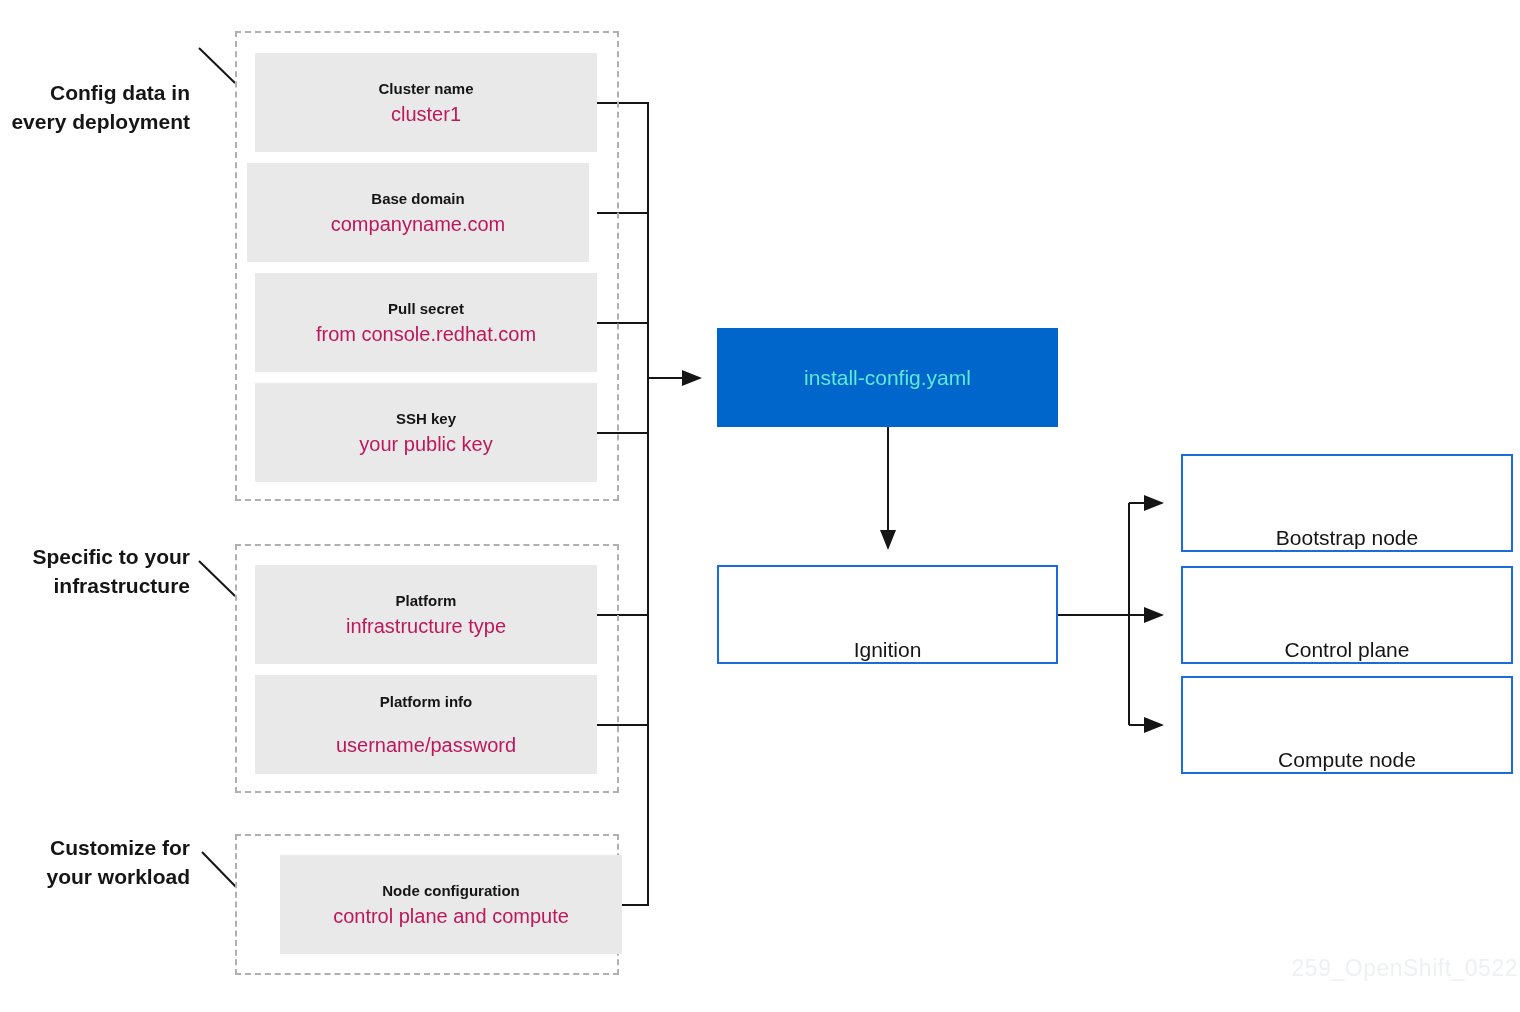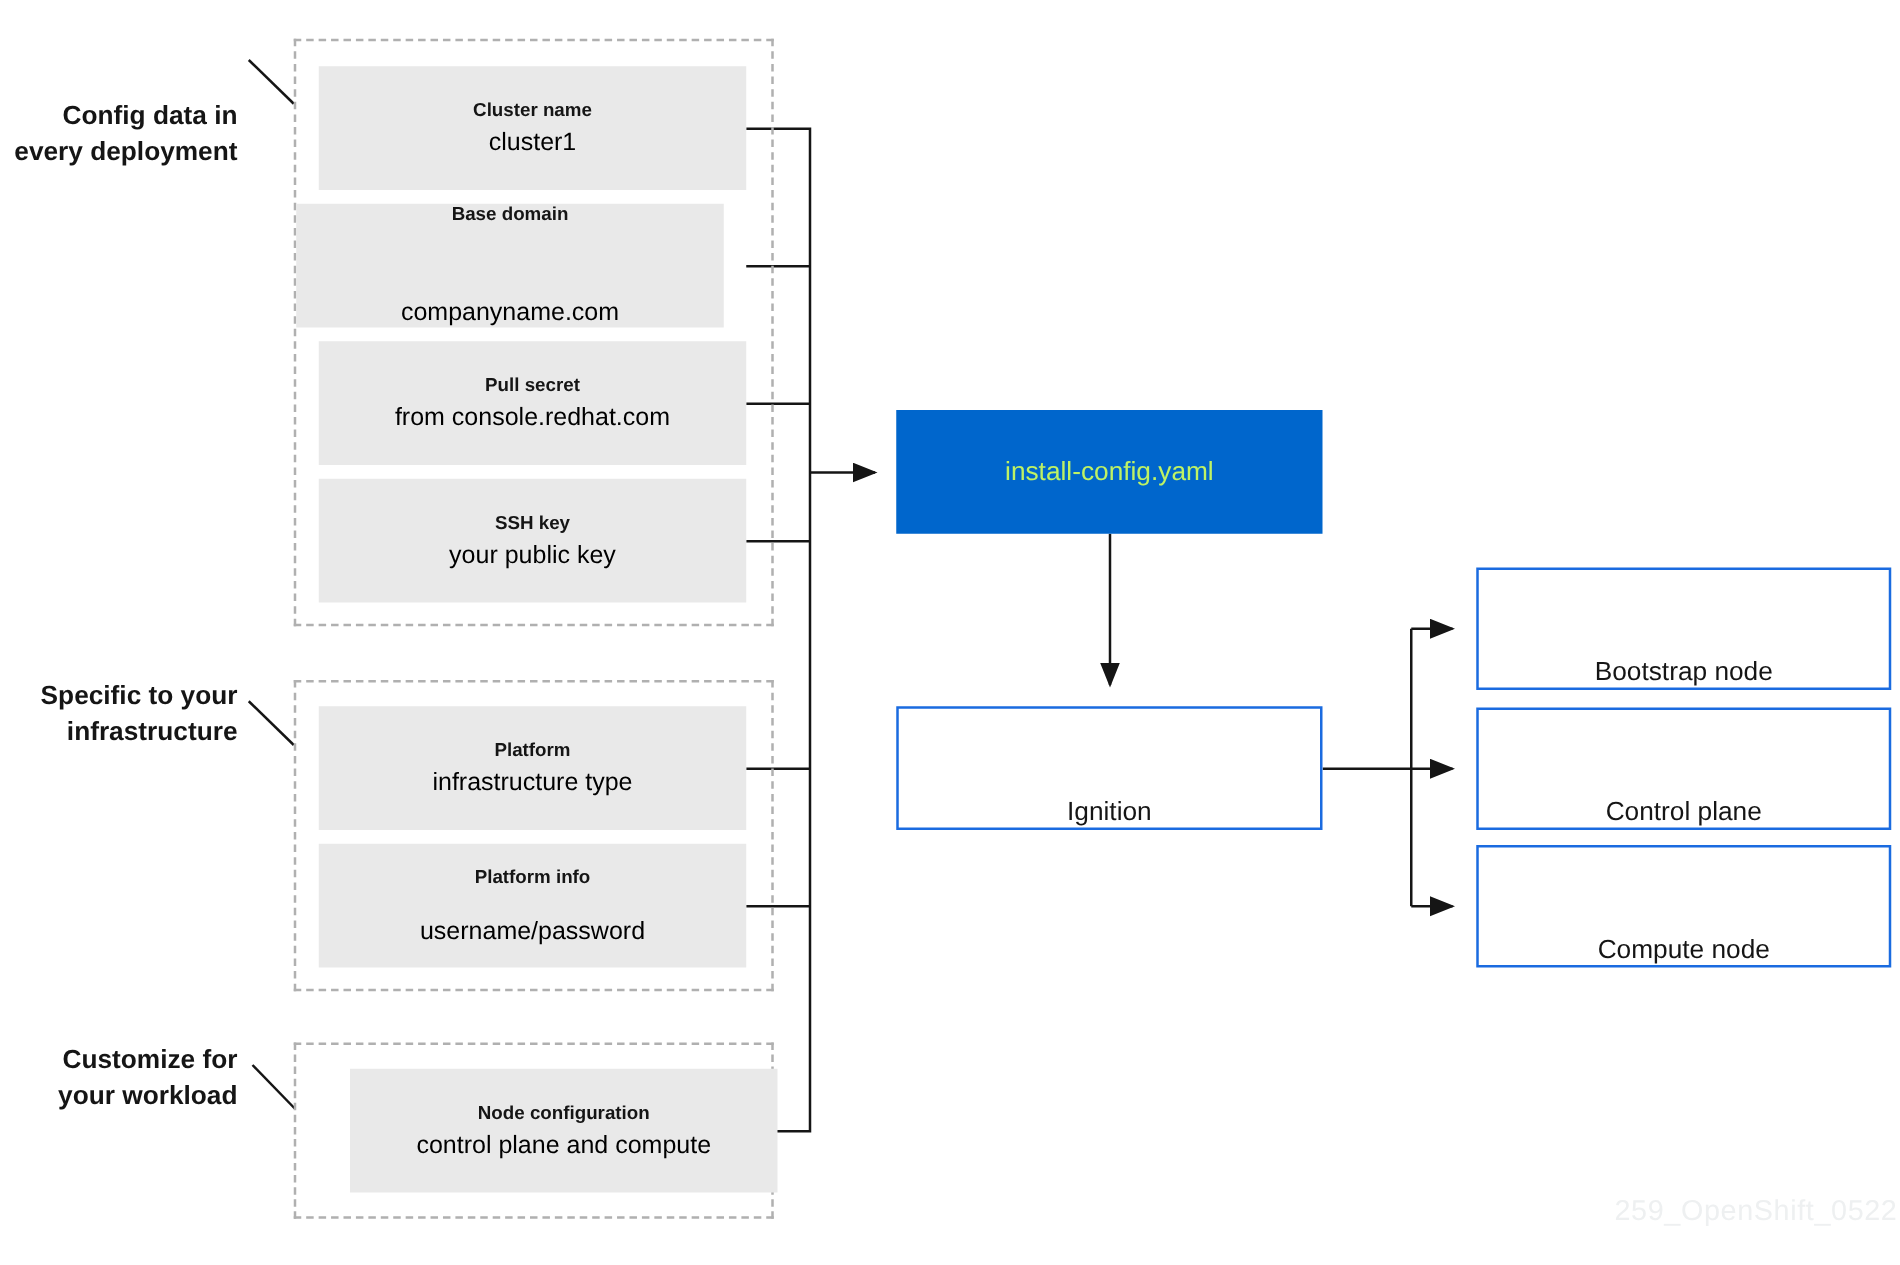--- a/index.html
+++ b/index.html
@@ -51,30 +51,30 @@
     text-align: center;
   }
   .item .title {
     font-size: 15px;
     font-weight: bold;
     color: #151515;
   }
   .item .subtitle {
     font-size: 20px;
     font-weight: normal;
-    color: #000000;
+    color: #be185d;
   }
   .blue-box {
     position: absolute;
     left: 717px;
     top: 328px;
     width: 341px;
     height: 99px;
     background: #0066cc;
-    color: #bef264;
+    color: #5eead4;
     font-size: 21px;
     display: flex;
     align-items: center;
     justify-content: center;
   }
   .outline-box {
     position: absolute;
     background: #ffffff;
     border: 2px solid #1a6be0;
     box-sizing: border-box;
@@ -157,21 +157,21 @@
   <div class="annotation" style="top:833px;">
     <div>Customize for</div>
     <div>your workload</div>
   </div>
 
   <div class="group" style="left:235px; top:31px; width:384px; height:470px;"></div>
   <div class="item" style="left:255px; top:53px;">
     <div class="title">Cluster name</div>
     <div class="subtitle">cluster1</div>
   </div>
-  <div class="item" style="left:237px; top:163px;justify-content:space-between;">
+  <div class="item" style="left:247px; top:163px;">
     <div class="title">Base domain</div>
     <div class="subtitle">companyname.com</div>
   </div>
   <div class="item" style="left:255px; top:273px;">
     <div class="title">Pull secret</div>
     <div class="subtitle">from console.redhat.com</div>
   </div>
   <div class="item" style="left:255px; top:383px;">
     <div class="title">SSH key</div>
     <div class="subtitle">your public key</div>

